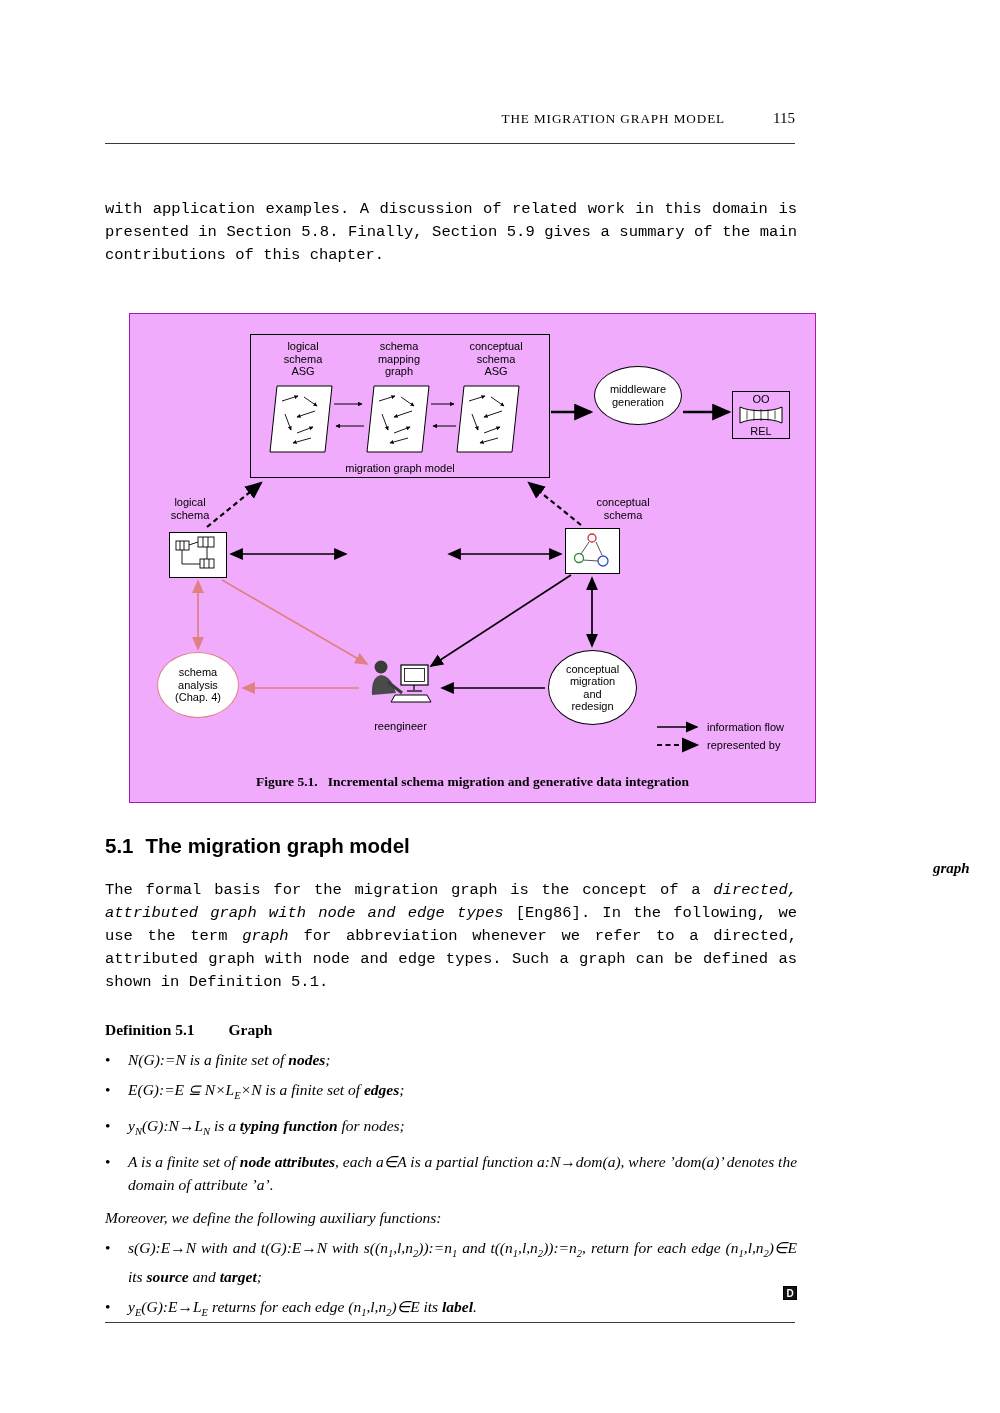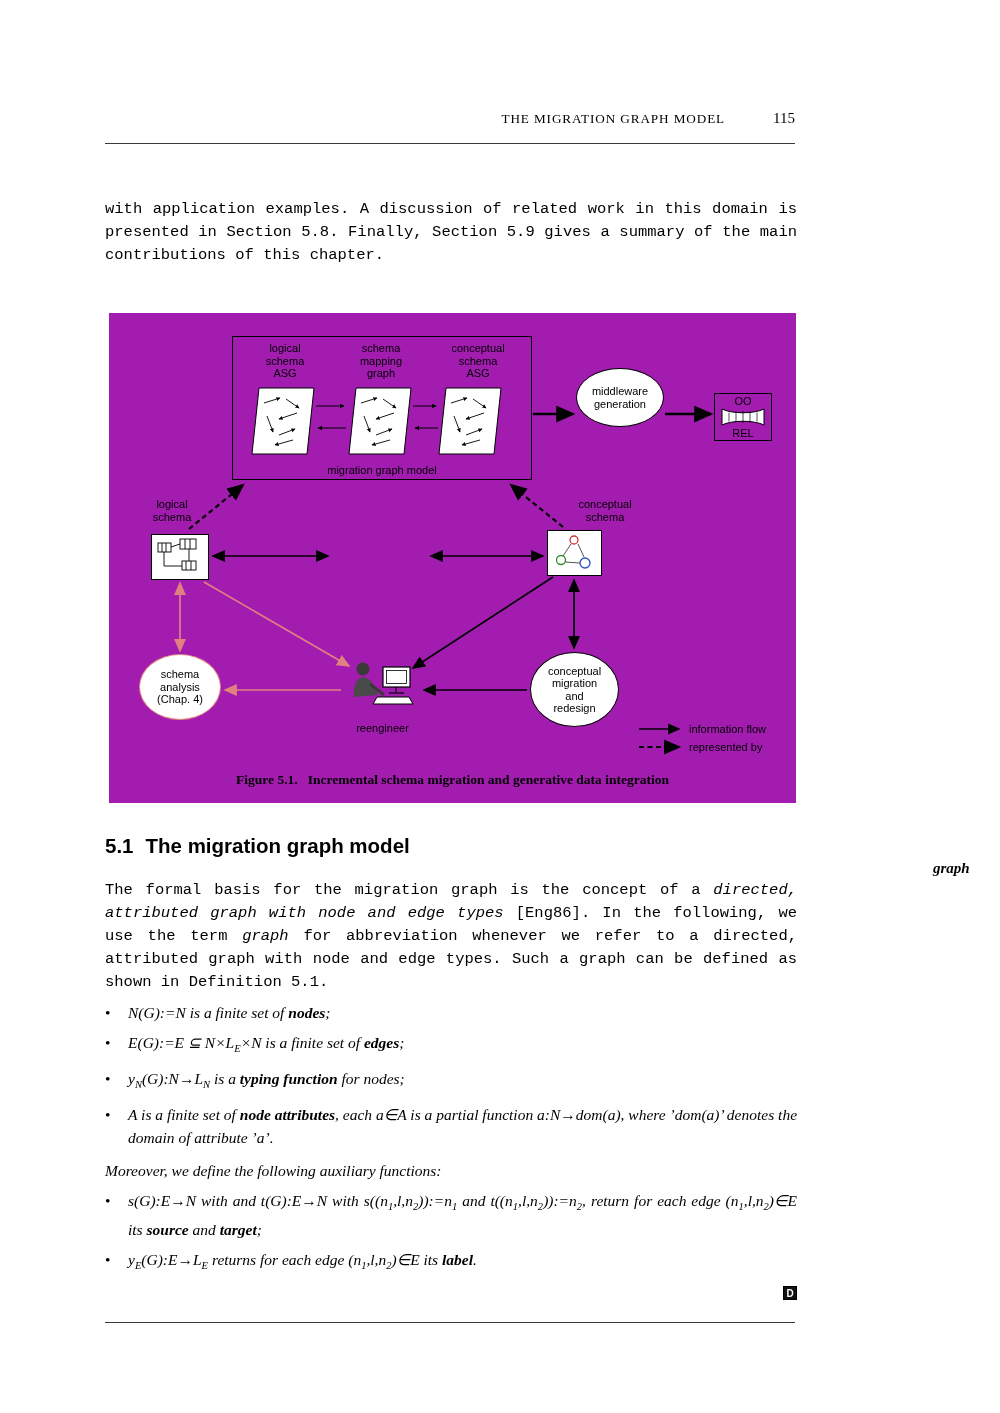--- a/index.html
+++ b/index.html
@@ -13,22 +13,22 @@
   .rh-num { font-size:15px; }
   .rule { left:105px; width:690px; border-top:1px solid #3a3a3a; height:0; }
   .rule-top { top:143px; }
   .rule-bottom { top:1322px; }
 
   
   .main-col { top:198px; left:105px; width:692px; }
   .para { font-size:15.5px; line-height:23px; text-align:justify;font-family:Liberation Mono, monospace; }
 
   
-  .figurebox { position:relative; margin-top:46px; margin-left:4px; width:687px; height:490px; border:3px solid #a21caf;
-               font-family:"Liberation Sans",sans-serif; font-size:11px; line-height:12.5px; background:#a21caf; }
+  .figurebox { position:relative; margin-top:46px; margin-left:24px; width:687px; height:490px; border:1px solid #a21caf;
+               font-family:"Liberation Sans",sans-serif; font-size:11px; line-height:12.5px; background:#f0abfc; }
   .lbl { position:absolute; text-align:center; white-space:pre-line; }
   .model-box { position:absolute; left:120px; top:20px; width:300px; height:144px; border:1px solid #000; }
   .model-box .c1 { left:8px; top:5px; width:88px; }
   .model-box .c2 { left:102px; top:5px; width:92px; }
   .model-box .c3 { left:196px; top:5px; width:98px; }
   .mb-caption { position:absolute; left:0; right:0; bottom:3px; text-align:center; }
   .ellipse { position:absolute; border:1.4px solid #000; border-radius:50%; background:#fff;
              display:flex; align-items:center; justify-content:center; text-align:center; white-space:pre-line; }
   .e-middleware { left:464px; top:52px; width:88px; height:59px; }
   .e-initial { left:220px; top:197px; width:95px; height:77px; }
@@ -250,20 +250,23 @@
         <span class="fc-label">Figure 5.1.</span><span>Incremental schema migration and generative data integration</span>
       </figcaption>
     </figure>
 
     <h2 class="section-heading">
       <span class="sec-num">5.1</span><span>The migration graph model</span>
     </h2>
 
     <p class="para para-formal"><span>The formal basis for the migration graph is the concept of a </span><span class="i">directed, attributed graph with node and edge types</span><span> [Eng86]. In the following, we use the term </span><span class="i">graph</span><span> for abbreviation whenever we refer to a directed, attributed graph with node and edge types. Such a graph can be defined as shown in Definition 5.1.</span></p>
 
+    <p class="def-heading">
+      <span class="dh-label">Definition 5.1</span><span>Graph</span>
+    </p>
 
 
     <div class="bullet-row">
       <span class="bullet-glyph">•</span>
       <span class="math bullet-text"><span>N(G):=N is a finite set of </span><span class="b">nodes</span><span>;</span></span>
     </div>
     <div class="bullet-row">
       <span class="bullet-glyph">•</span>
       <span class="math bullet-text"><span>E(G):=E ⊆ N×L</span><sub>E</sub><span>×N is a finite set of </span><span class="b">edges</span><span>;</span></span>
     </div>

